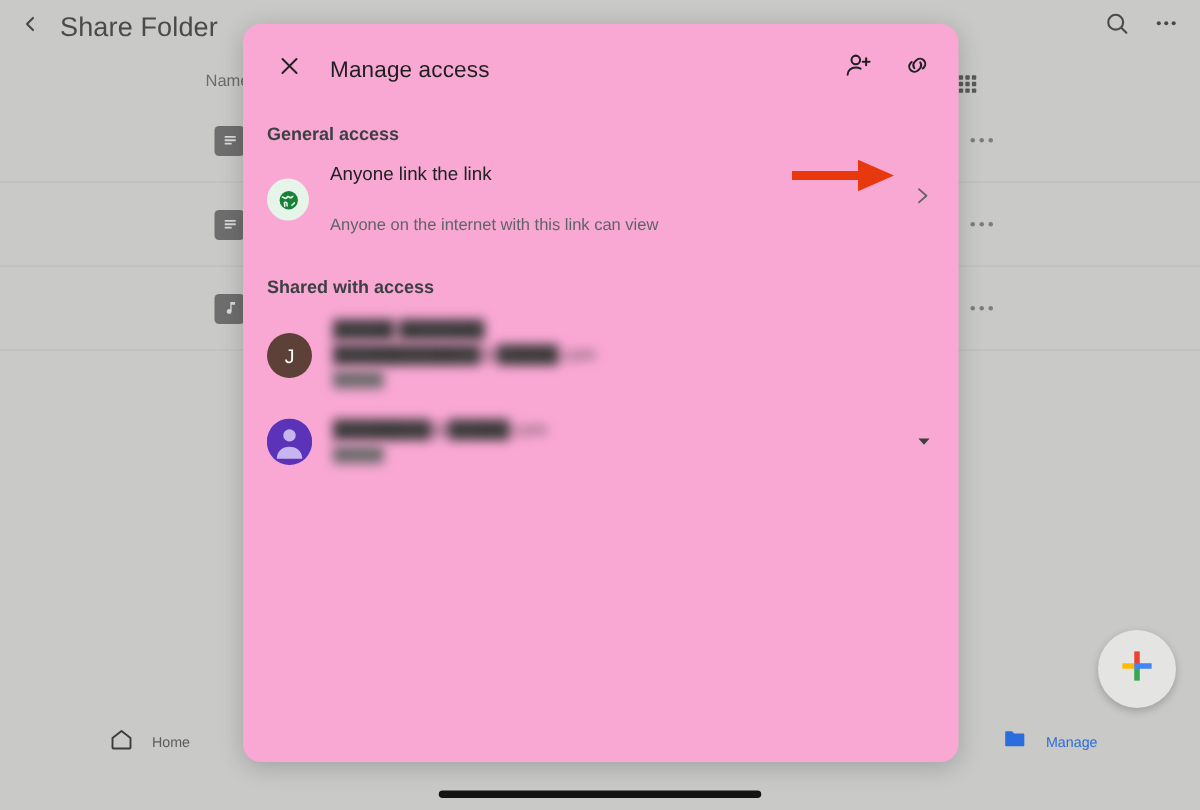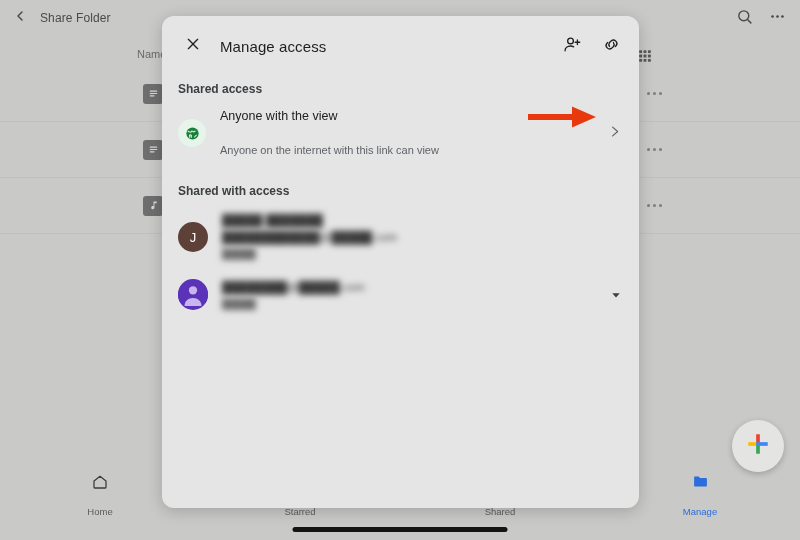--- a/index.html
+++ b/index.html
@@ -22,21 +22,21 @@
   }
   .bg-topbar {
     position: absolute; left: 0; top: 0; width: 800px; height: 36px;
     display: flex; align-items: center;
   }
   .bg-back {
     width: 40px; height: 36px;
     display: flex; align-items: center; justify-content: center;
   }
   .bg-title {
-    font-size: 12px; color: #4a4a4a; letter-spacing: .1px;
+    font-size: 18px; color: #4a4a4a; letter-spacing: .1px;
   }
   .bg-top-right {
     margin-left: auto; display: flex; align-items: center; gap: 16px;
     padding-right: 14px;
   }
   .bg-col-head {
     position: absolute; left: 137px; top: 48px;
     font-size: 11px; color: #6b6b6b;
   }
   .bg-list { position: absolute; left: 0; top: 66px; width: 800px; }
@@ -68,36 +68,36 @@
     box-shadow: 0 2px 6px rgba(0,0,0,.22);
     display: flex; align-items: center; justify-content: center;
   }
 
   
   .bottom-nav {
     position: absolute; left: 0; bottom: 22px; width: 800px; height: 46px;
     display: flex; align-items: center;
   }
   .nav-item {
-    flex: 1; display: flex; flex-direction: column;
+    flex: 1; display: flex; 
     align-items: center; justify-content: center; gap: 12px;
   }
   .nav-label { font-size: 9.5px; color: #5c5c5c; }
   .nav-item.active .nav-label { color: #2b6ddc; }
   .home-indicator {
     position: absolute; left: 50%; transform: translateX(-50%);
     bottom: 8px; width: 215px; height: 5px; border-radius: 3px;
     background: #141414;
   }
 
   
   .modal {
     position: absolute; left: 162px; top: 16px;
     width: 477px; height: 492px;
-    background: #e5e5e5;
+    background: #f9a8d4;
     border-radius: 12px;
     box-shadow: 0 3px 16px rgba(0,0,0,.20);
     overflow: hidden;
   }
   .modal-header {
     height: 60px; display: flex; align-items: center;
     padding: 0 18px 0 14px;
   }
   .modal-close {
     width: 34px; height: 34px; border-radius: 50%;
@@ -337,33 +337,33 @@
         </span>
         <span>
           <svg width="19" height="19" viewBox="0 0 24 24" fill="none" stroke="#202124" stroke-width="1.7" stroke-linecap="round">
             <path d="M9.5 14.5a4.4 4.4 0 0 1 0-5l2-2a4.4 4.4 0 0 1 6.2 6.2l-1 1"></path>
             <path d="M14.5 9.5a4.4 4.4 0 0 1 0 5l-2 2a4.4 4.4 0 0 1-6.2-6.2l1-1"></path>
           </svg>
         </span>
       </div>
     </div>
 
-    <div class="section-label">Shared access</div>
+    <div class="section-label">General access</div>
 
     <div class="access-row">
       <div class="globe-badge">
         <svg width="17" height="17" viewBox="0 0 24 24" fill="none" stroke="#188038" stroke-width="1.8">
           <circle cx="12" cy="12" r="8.6" fill="#188038" stroke="none"></circle>
           <path d="M6 9c1.4.3 2.2 1.4 3.4 1.2 1.3-.2.7-1.8 2-1.7 1 .1 1.3 1.3 2.4 1.2 1-.1 1-1.2 2-1.3" stroke="#e6f4ea" stroke-width="1.5" stroke-linecap="round" fill="none"></path>
           <path d="M8.2 17.6c.3-1.3-.6-2.1-.3-3.1.3-1 1.8-.6 2.3.1.6.9-.3 1.9.3 2.7" stroke="#e6f4ea" stroke-width="1.5" stroke-linecap="round" fill="none"></path>
           <path d="M15 16.8c.6-1 1.9-1.3 2.3-2.4" stroke="#e6f4ea" stroke-width="1.5" stroke-linecap="round" fill="none"></path>
         </svg>
       </div>
       <div class="access-text">
-        <div class="access-title">Anyone with the view</div>
+        <div class="access-title">Anyone link the link</div>
         <div class="access-sub">Anyone on the internet with this link can view</div>
       </div>
       <div class="access-chevron">
         <span>
           <svg width="15" height="15" viewBox="0 0 24 24" fill="none" stroke="#5f6368" stroke-width="1.9" stroke-linecap="round" stroke-linejoin="round">
               <polyline points="9 5 17 12 9 19"></polyline>
             </svg>
         </span>
       </div>
     </div>

